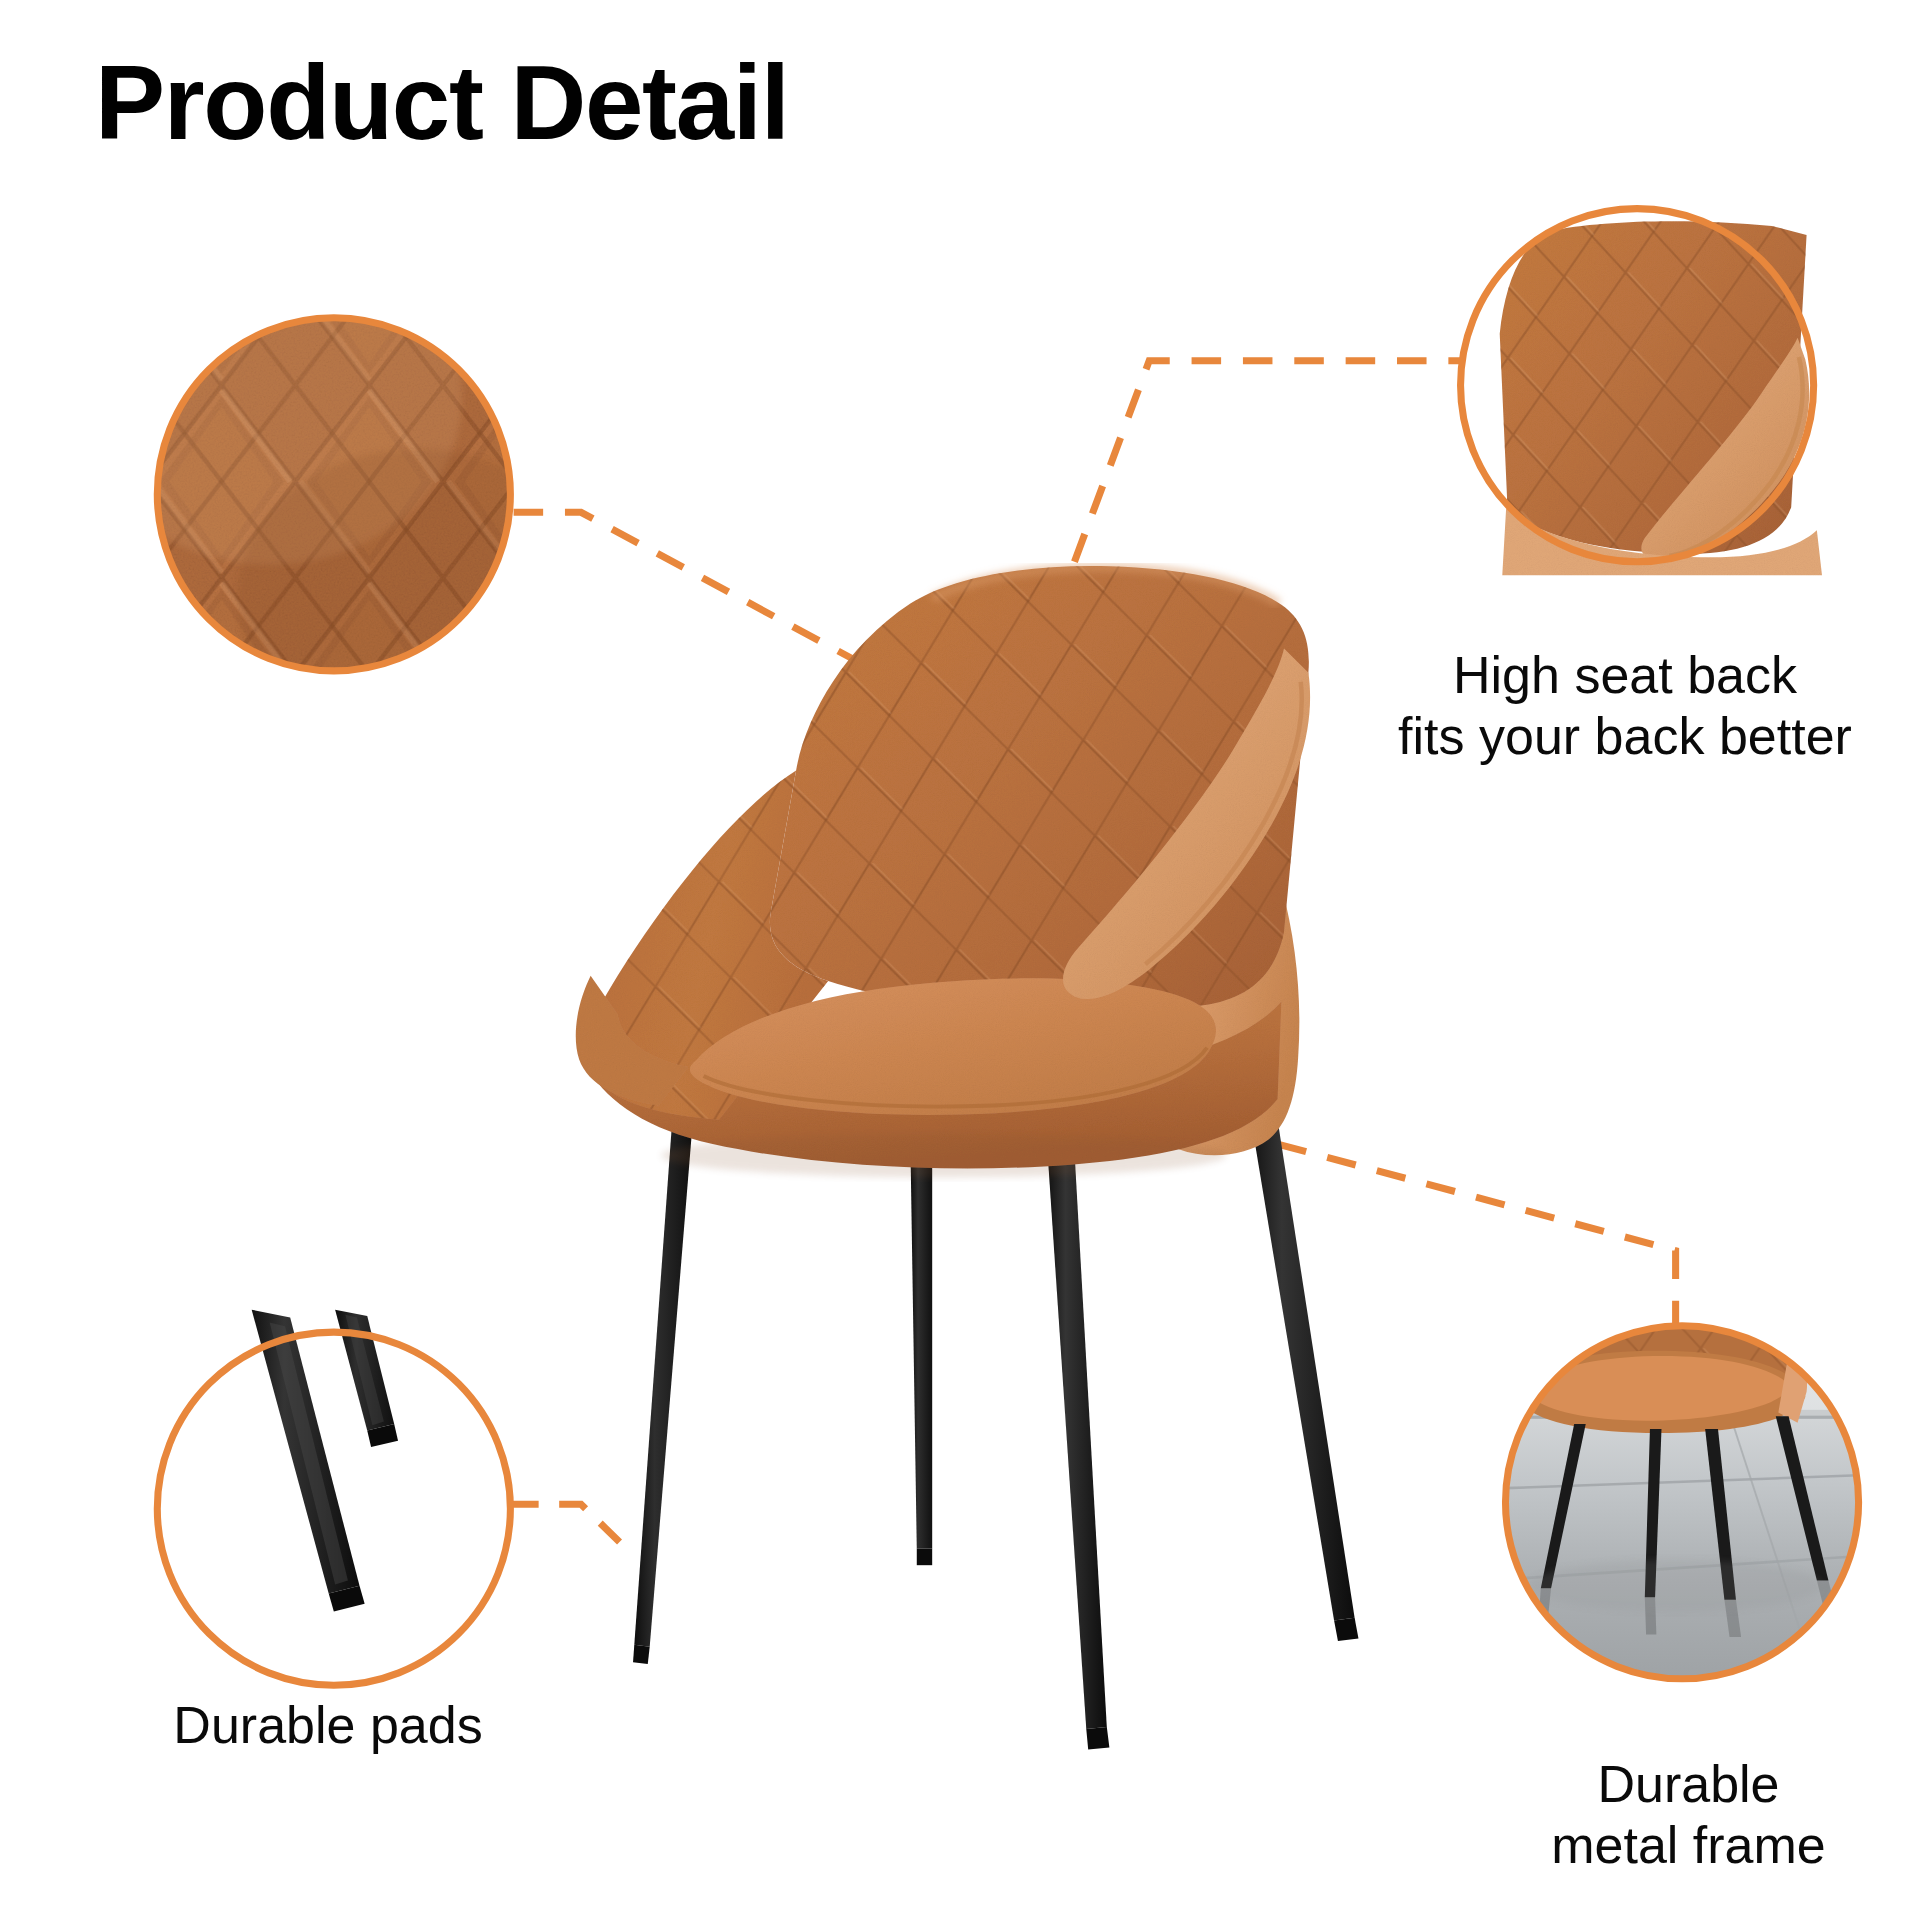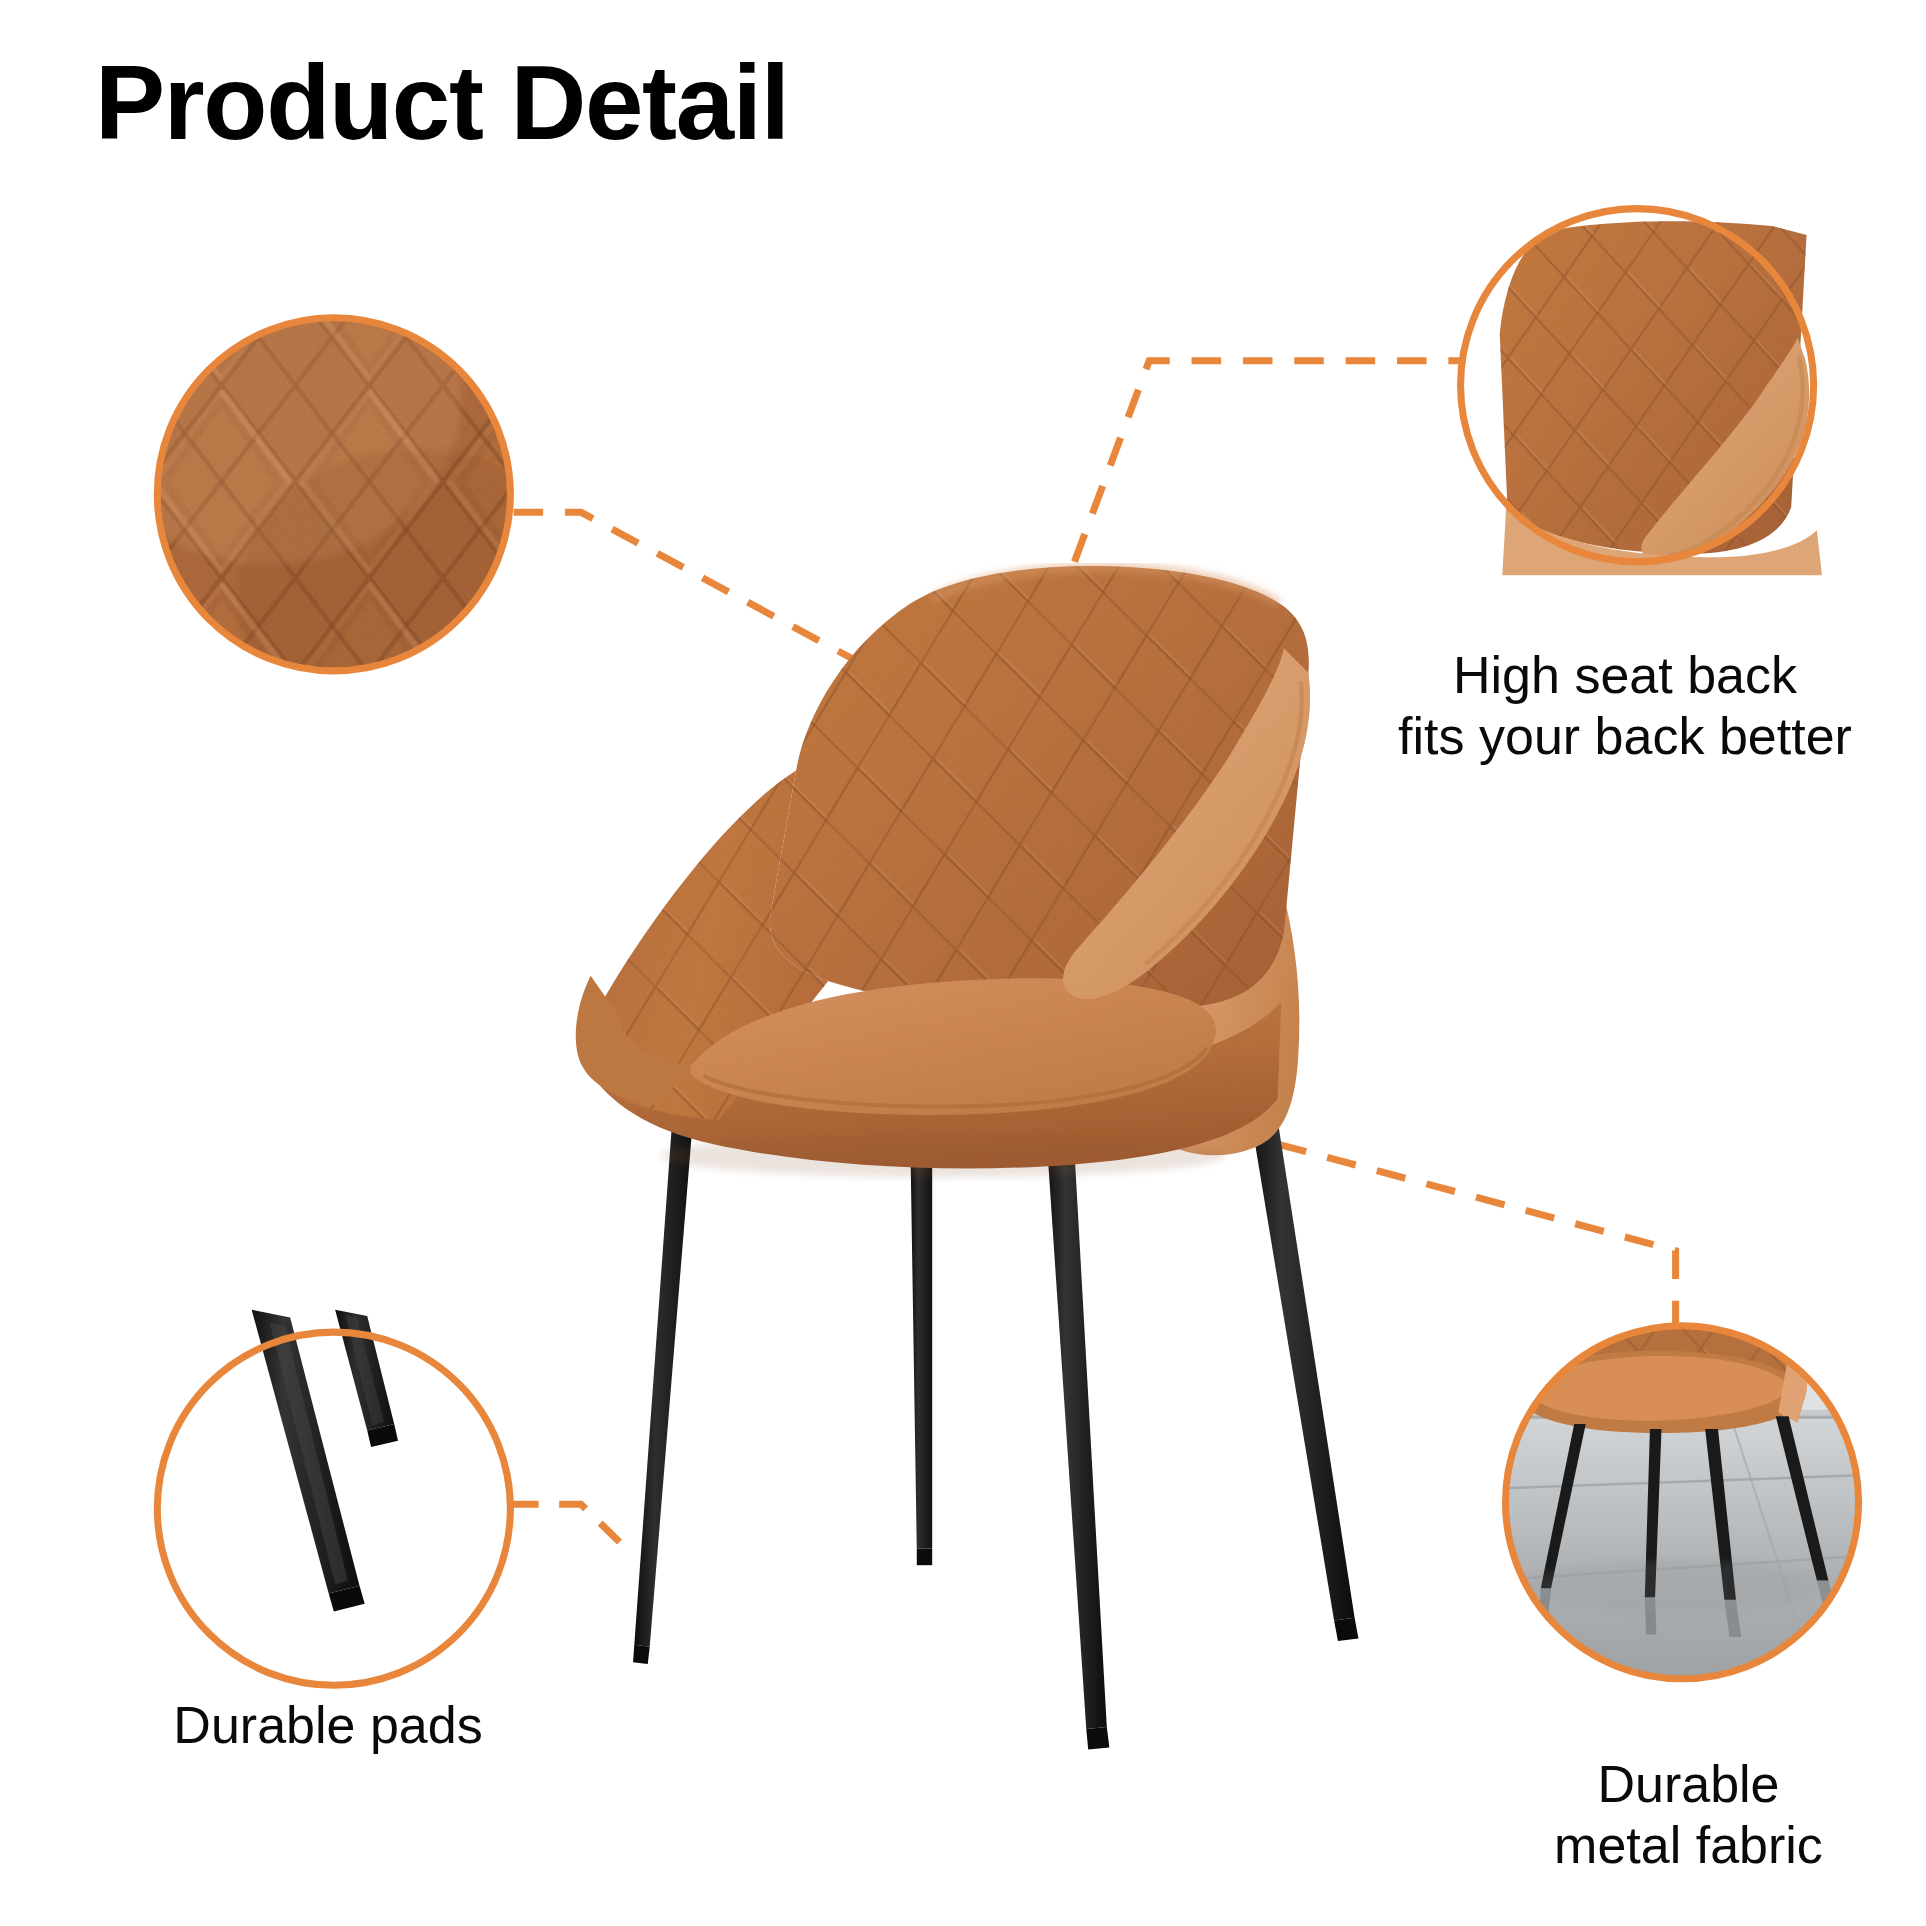--- a/index.html
+++ b/index.html
@@ -413,17 +413,17 @@
     <span>High seat back</span>
     <span>fits your back better</span>
   </div>
 
   <div class="caption" id="cap-rubber">
     <span>Durable pads</span>
   </div>
 
   <div class="caption" id="cap-metal">
     <span>Durable</span>
-    <span>metal fabric</span>
+    <span>metal frame</span>
   </div>
 
 </div>
 
 
 </body></html>

